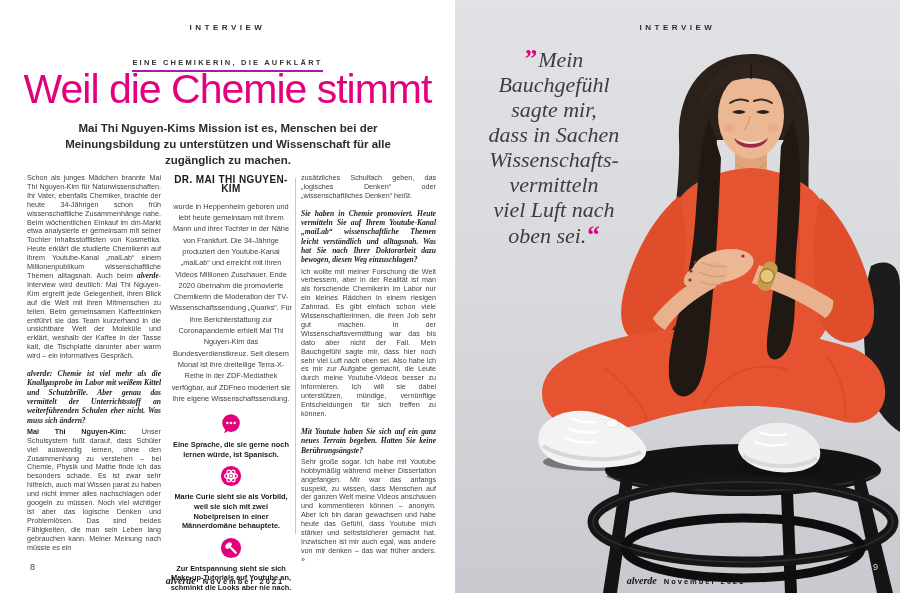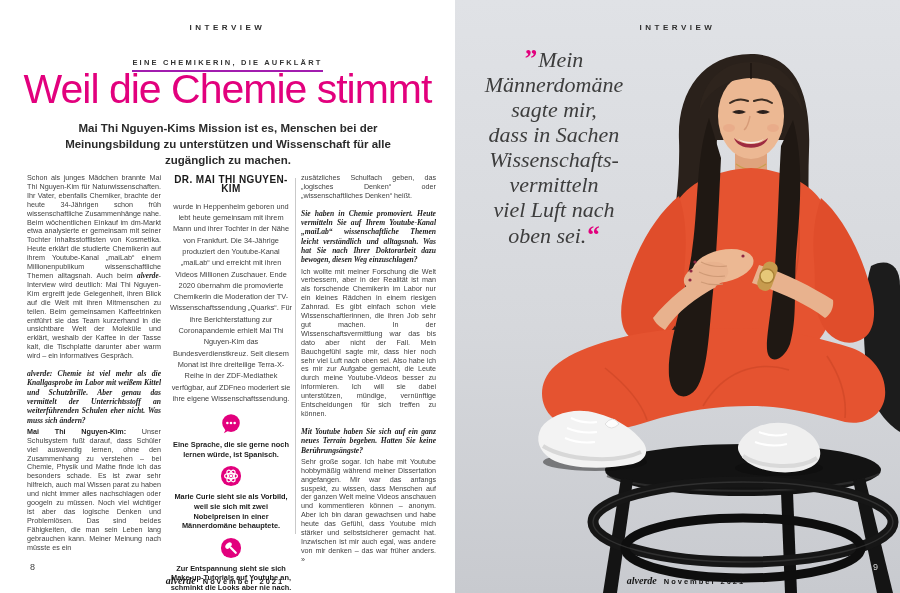--- a/index.html
+++ b/index.html
@@ -243,21 +243,21 @@
         <path d="M286,440 C296,425 319,419 339,425 C357,431 367,444 365,456 C363,468 344,474 322,472 C302,470 288,462 284,452 C282,448 283,444 286,440 Z" fill="#efefef"></path>
         <path d="M288,456 C306,468 344,470 362,458" stroke="#d9d9d9" stroke-width="4" fill="none"></path>
         <path d="M304,432 Q318,438 332,434 M300,442 Q316,448 332,444" stroke="#ffffff" stroke-width="2" fill="none"></path>
       </g>
     </svg>
 
     <div class="section-label-r">INTERVIEW</div>
 
     <div class="pull-quote">
       <div><span class="qmark qmark-open">”</span><span>Mein</span></div>
-      <div>Männerdomäne</div>
+      <div>Bauchgefühl</div>
       <div>sagte mir,</div>
       <div>dass in Sachen</div>
       <div>Wissenschafts-</div>
       <div>vermitteln</div>
       <div>viel Luft nach</div>
       <div><span>oben sei.</span><span class="qmark qmark-close">“</span></div>
     </div>
 
     <div class="credit credit-right">
       <span class="credit-brand">alverde</span><span class="credit-issue">November 2021</span>

